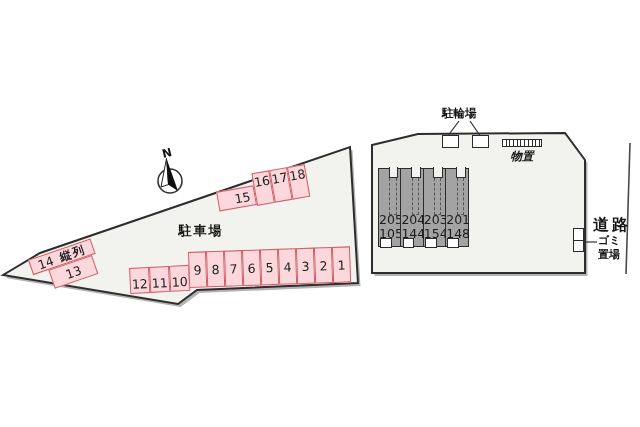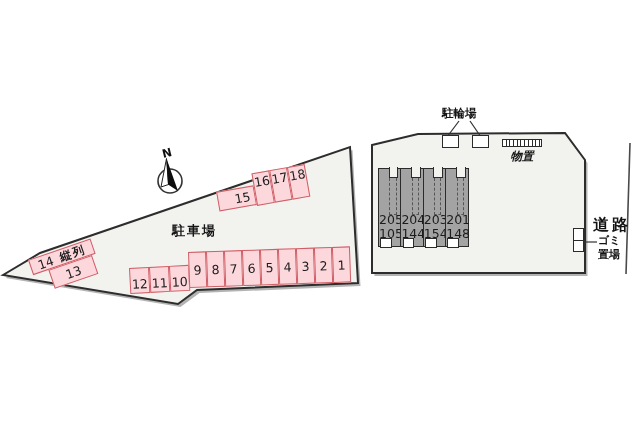--- a/index.html
+++ b/index.html
@@ -21,21 +21,21 @@
   
   .g-main{left:188px;top:252px;width:162px;height:36px;transform:rotate(-2deg);}
   
   .g-small{left:129px;top:268px;width:60px;height:26px;transform:rotate(-3deg);}
   .g-small .cell{align-items:flex-end;padding-bottom:1px;}
   
   .g-tandem{left:28px;top:260px;width:100px;height:40px;transform:rotate(-19deg);}
   .c14{justify-content:space-between;padding:0 7px;}
   .c14 .tandem{font-size:11.5px;font-weight:bold;letter-spacing:2px;}
   .label{position:absolute;font-weight:bold;color:#141414;white-space:nowrap;}
-  .parking-title{left:172px;top:222px;width:58px;text-align:left;font-size:13px;letter-spacing:2px;font-family:Liberation Serif, serif;}
+  .parking-title{left:172px;top:222px;width:58px;text-align:center;font-size:13px;letter-spacing:2px;font-family:Liberation Serif, serif;}
   
   .units{position:absolute;left:378px;top:168px;display:flex;}
   .unit{position:relative;width:24px;height:79px;box-sizing:border-box;
     background:#a3a3a3;border:1.6px solid #2b2b2b;}
   .unit + .unit{margin-left:-1.6px;}
   .notch{position:absolute;top:-1.6px;left:44%;width:44%;height:11px;box-sizing:border-box;
     background:#f2f2ef;border:1.6px solid #2b2b2b;border-top:none;}
   .stairs{position:absolute;top:9px;left:47%;width:33%;height:37px;box-sizing:border-box;
     border-left:1.3px dashed #555;border-right:1.3px dashed #555;border-bottom:1.3px dashed #555;}
   .unit-label{position:absolute;top:44px;left:0;width:100%;text-align:center;

